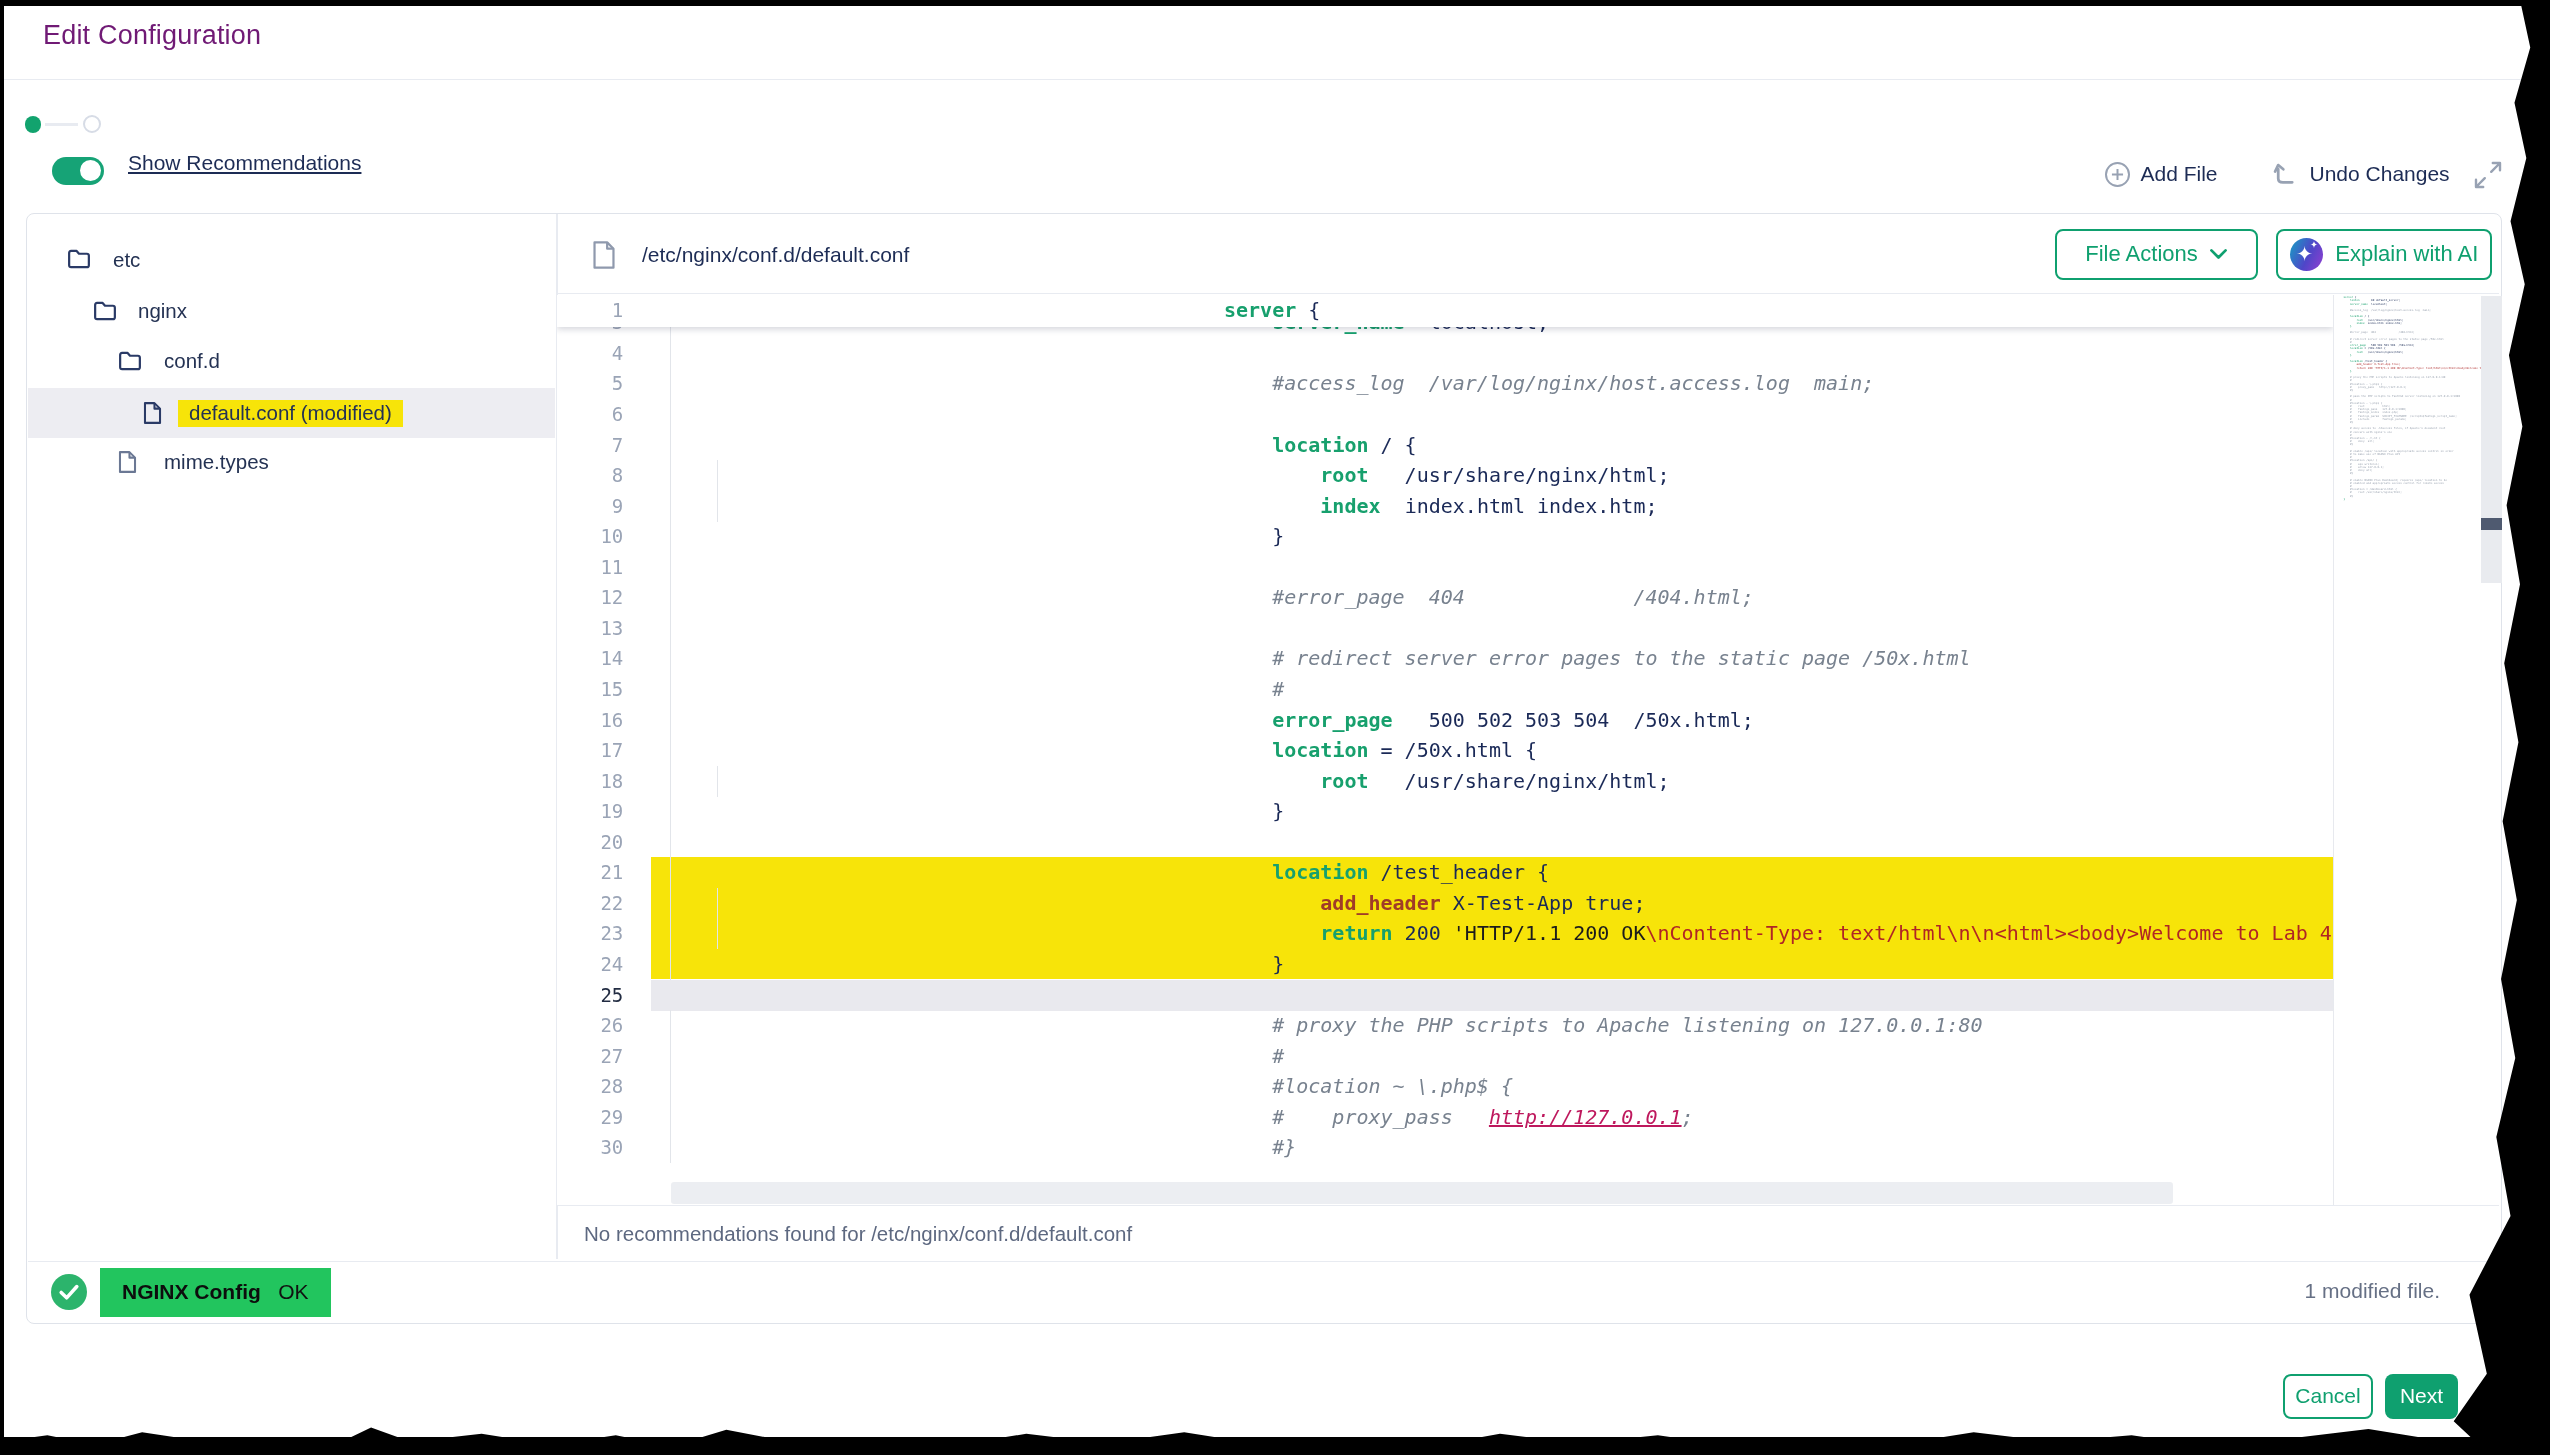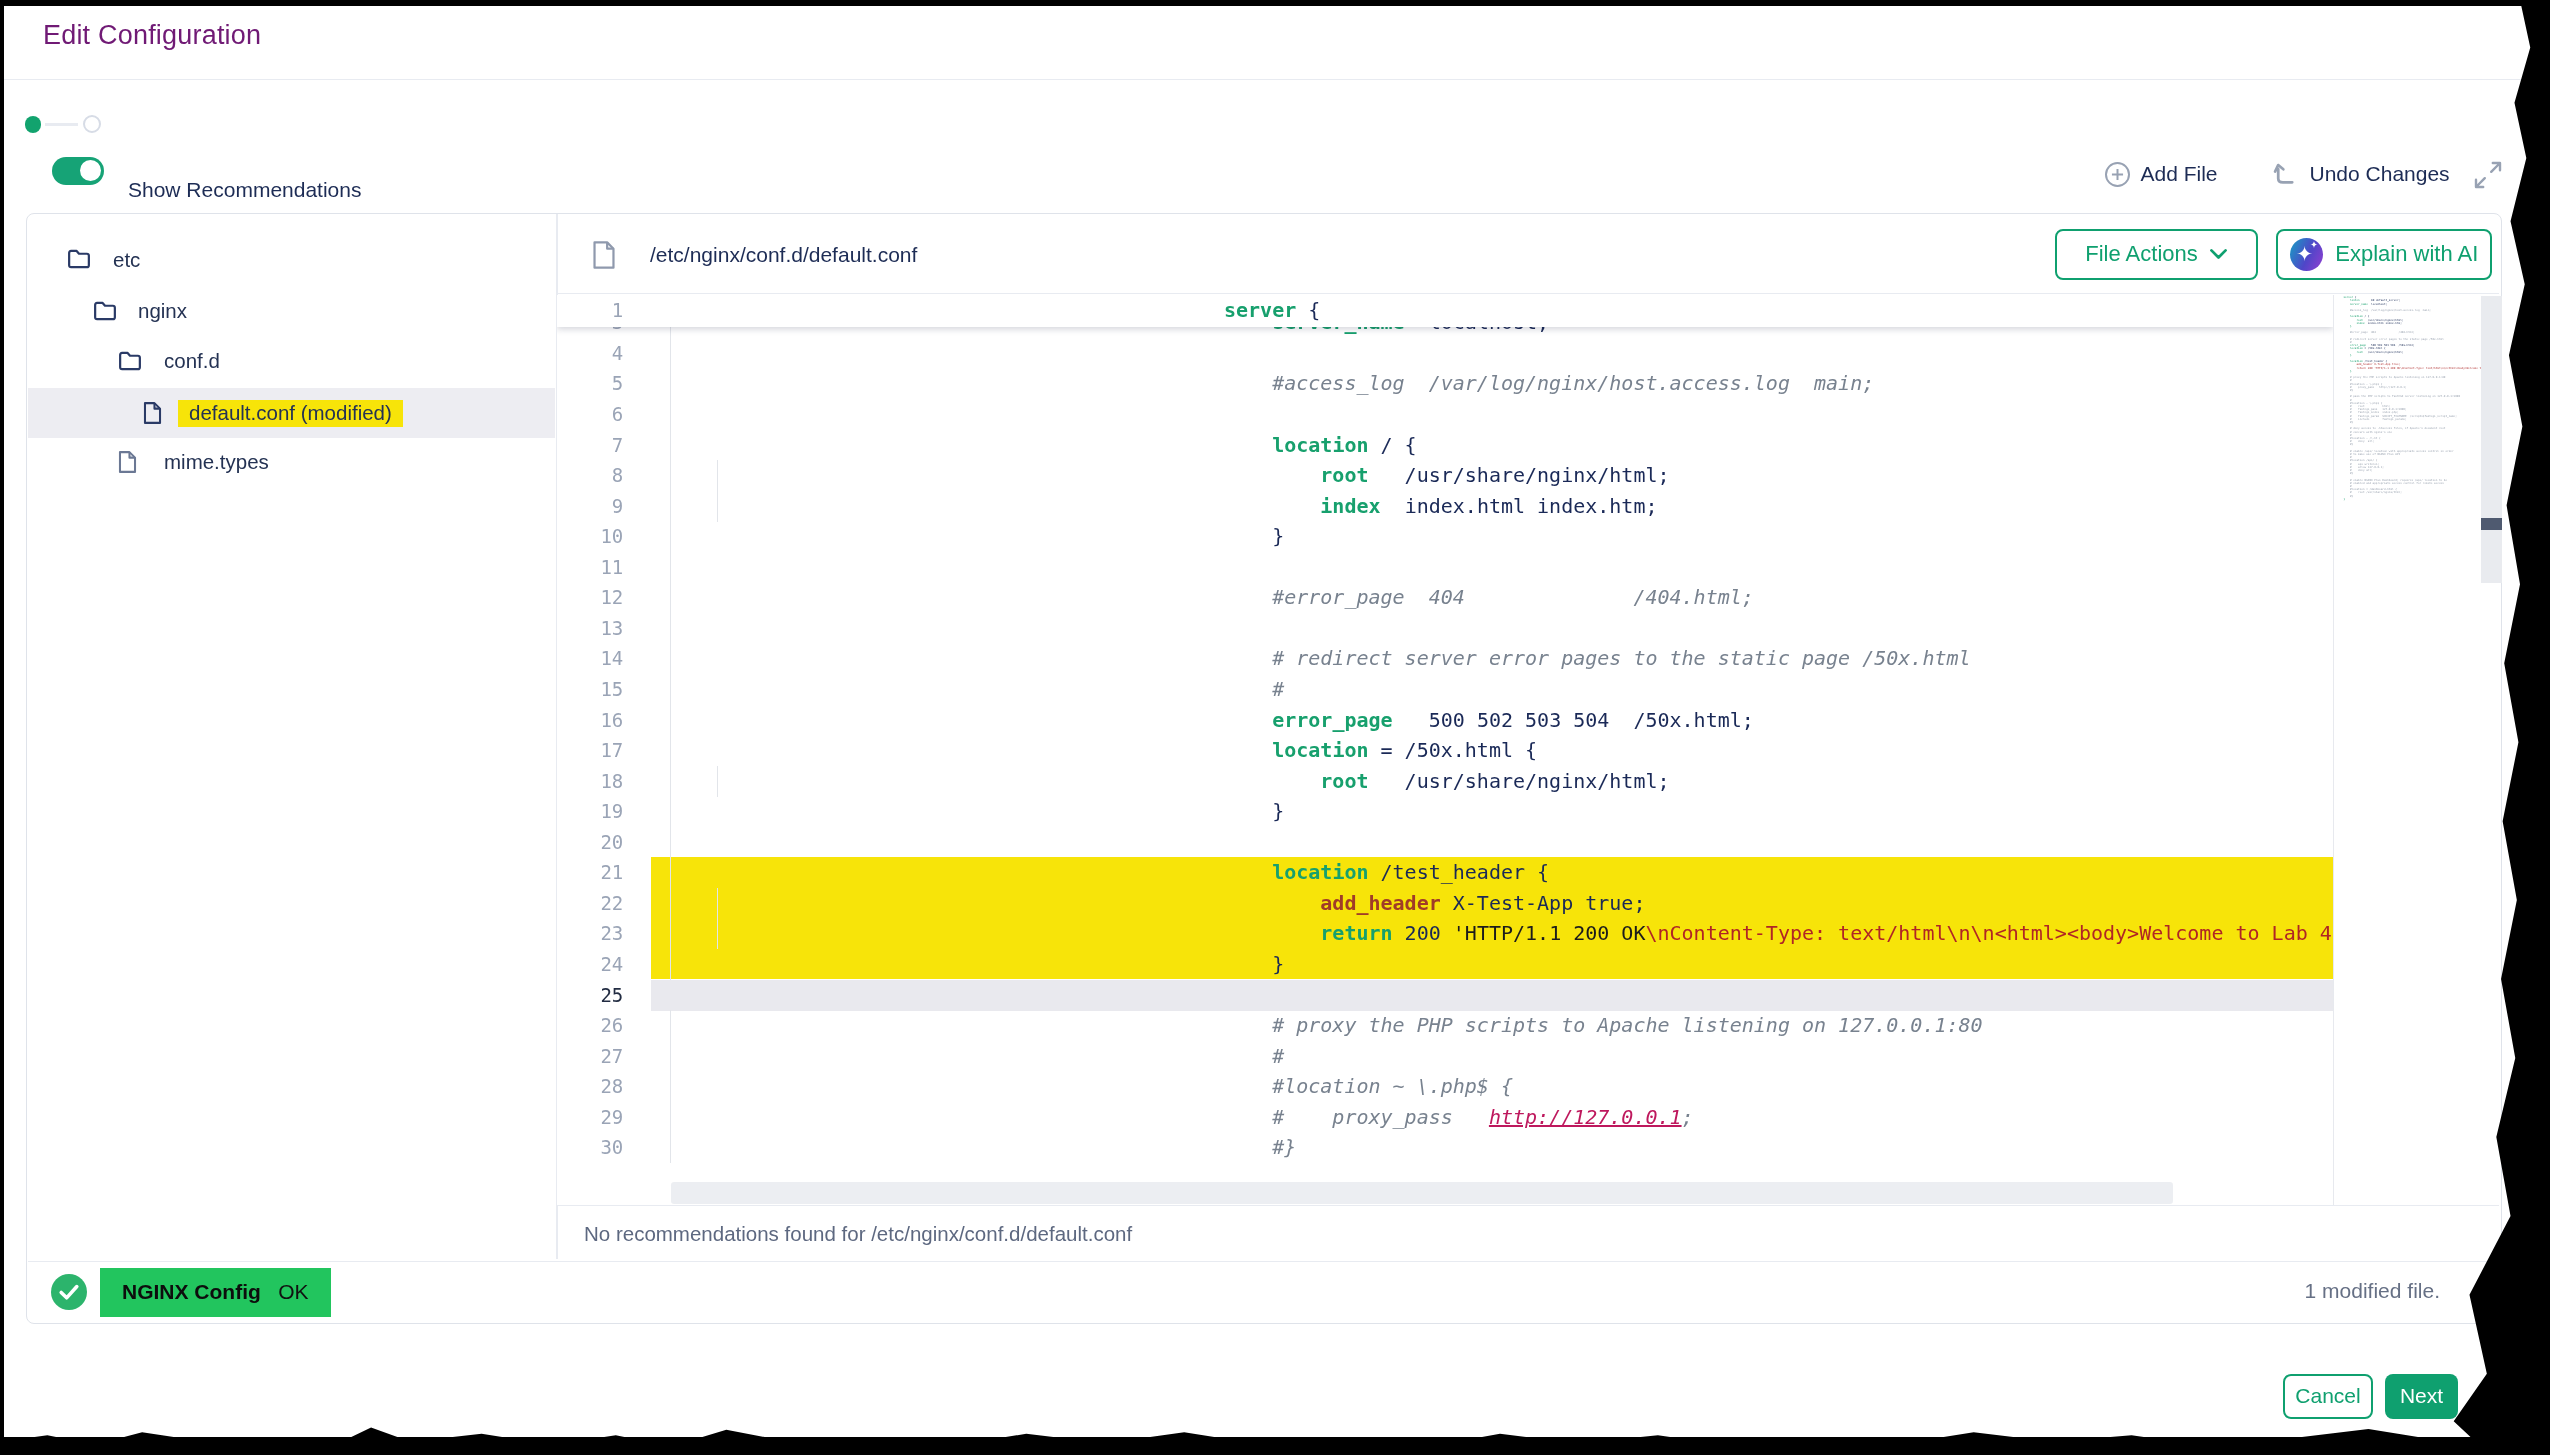--- a/index.html
+++ b/index.html
@@ -51,21 +51,21 @@
 
     <div class="abs" style="left:20.5px;top:109px;width:95px;height:22px;">
       <div class="abs" style="left:0;top:1.6px;width:16.6px;height:16.6px;border-radius:50%;background:#12a36e;"></div>
       <div class="abs" style="left:20.5px;top:8.7px;width:33px;height:2.4px;background:#e8ebf1;"></div>
       <div class="abs" style="left:58px;top:0.8px;width:14px;height:14px;border-radius:50%;background:#fff;border:2.4px solid #d7dce6;"></div>
     </div>
 
     <div class="abs" style="left:48px;top:151px;width:52px;height:28px;border-radius:14px;background:#16a376;cursor:pointer;">
       <div class="abs" style="right:3.2px;top:3.2px;width:21px;height:21px;border-radius:50%;background:#fff;"></div>
     </div>
-    <div class="abs uilabel" style="left:124px;top:172px;">Show Recommendations</div>
+    <div class="abs uilabel" style="left:124px;top:145px;text-decoration:underline;">Show Recommendations</div>
 
     <div class="abs" style="left:2100px;top:155px;display:flex;align-items:center;gap:9.5px;cursor:pointer;">
       <span>
         <svg width="27" height="27" viewBox="0 0 34 34">
             <circle cx="17" cy="17" r="14.5" fill="none" stroke="#98a2b3" stroke-width="2.5"></circle>
             <path d="M17 10v14M10 17h14" stroke="#98a2b3" stroke-width="2.5"></path>
           </svg>
       </span>
       <span class="uilabel">Add File</span>
     </div>
@@ -133,21 +133,21 @@
         </div>
       </div>
     <div class="abs vdiv" style="left:552px;top:208px;height:1045px;"></div>
 
     <div class="abs" style="left:588px;top:234px;">
       <svg width="24" height="30" viewBox="0 0 30 38">
           <path d="M3 3 h16 l8 8 v24 h-24 z" fill="none" stroke="#8f99ad" stroke-width="2.8" stroke-linejoin="round"></path>
           <path d="M19 3 v8 h8" fill="none" stroke="#8f99ad" stroke-width="2.8" stroke-linejoin="round"></path>
         </svg>
     </div>
-    <div class="abs uilabel" style="left:638px;top:237px;margin-left:8px;">/etc/nginx/conf.d/default.conf</div>
+    <div class="abs uilabel" style="left:638px;top:237px;">/etc/nginx/conf.d/default.conf</div>
 
     <div class="abs btn-outline" style="left:2051px;top:223px;width:203px;height:51px;cursor:pointer;">
       <span>File Actions</span>
       <svg width="19" height="12.6" viewBox="0 0 24 16">
           <path d="M3 3 L12 12 L21 3" fill="none" stroke="#0fa06f" stroke-width="3.5" stroke-linecap="round" stroke-linejoin="round"></path>
         </svg>
     </div>
     <div class="abs btn-outline" style="left:2272px;top:223px;width:216px;height:51px;cursor:pointer;gap:12.6px;">
       <span style="width:33px;height:33px;border-radius:50%;background:linear-gradient(115deg,#1b98c4 5%,#4f46c8 55%,#8b3fd0 95%);display:flex;align-items:center;justify-content:center;color:#fff;font-size:20.5px;position:relative;">
         <span style="position:relative;left:-1.6px;top:0px;">✦</span>

